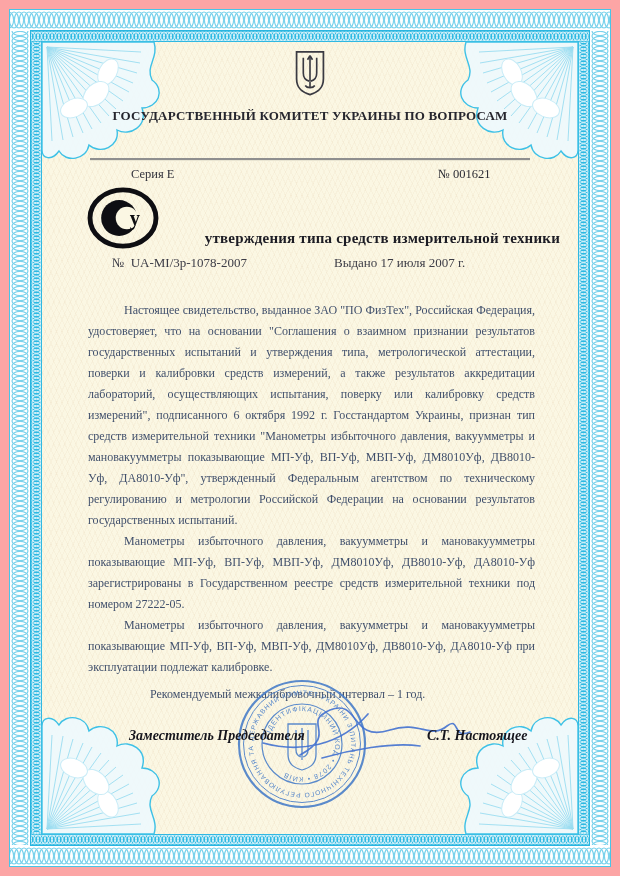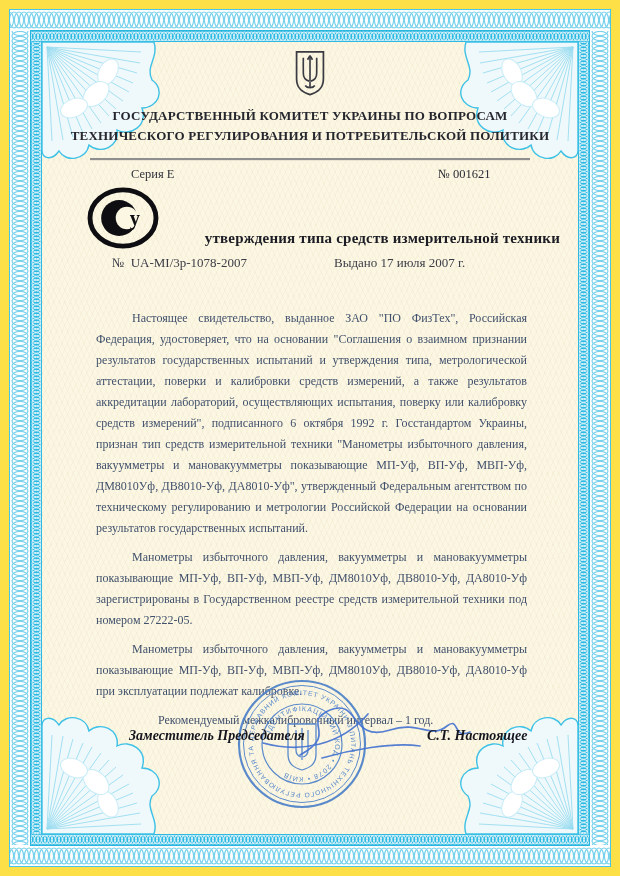--- a/index.html
+++ b/index.html
@@ -1,36 +1,36 @@
 <!DOCTYPE html>
 <html><head>
 <meta charset="utf-8">
 <style>
   html,body{margin:0;padding:0;background:#ffffff;width:620px;height:876px;overflow:hidden;}
-  .paper{position:relative;width:620px;height:876px;background:#fde047;font-family:"Liberation Serif","DejaVu Serif",serif;}
+  .paper{position:relative;width:620px;height:876px;background:#fca5a5;font-family:"Liberation Serif","DejaVu Serif",serif;}
   .inner{position:absolute;left:42px;top:42px;width:536px;height:792px;background-color:#fbf7e3;
     background-image:
       repeating-linear-gradient(115deg, rgba(214,180,140,.09) 0 1px, rgba(0,0,0,0) 1px 5px),
       repeating-linear-gradient(65deg, rgba(214,180,140,.09) 0 1px, rgba(0,0,0,0) 1px 5px);
     z-index:1;}
   svg.frame{position:absolute;left:0;top:0;z-index:2;pointer-events:none;}
   .content{position:absolute;left:0;top:0;width:620px;height:876px;z-index:3;}
   .content > div{position:absolute;}
   .emblem{left:293px;top:50px;width:34px;height:46px;}
   .gov-header{left:60px;top:106px;width:500px;text-align:center;font-weight:bold;font-size:13px;line-height:19.5px;color:#26262e;letter-spacing:.2px;}
   .rule{left:90px;top:158px;width:440px;height:0;border-top:2px solid #8f8f8f;border-bottom:1px solid #e9e5d2;}
   .series{left:131px;top:167px;font-size:12.5px;color:#33333c;}
   .serial{left:438px;top:167px;font-size:12.5px;color:#2b2b33;text-align:right;}
   .logo{left:85px;top:185px;width:76px;height:66px;}
   .title{left:60px;top:196px;width:500px;text-align:center;font-weight:bold;font-size:17px;color:#1c1c24;letter-spacing:1px;word-spacing:10px;}
   .subtitle{left:60px;top:230px;width:500px;text-align:right;font-weight:bold;font-size:15px;color:#1c1c24;letter-spacing:.2px;}
   .docnum{left:112px;top:255px;font-size:13px;color:#3c3c46;word-spacing:3px;}
   .issued{left:334px;top:255px;font-size:13px;color:#3c3c46;}
   .bodytext{left:88px;top:300px;width:447px;font-size:12px;line-height:21px;color:#41506c;text-align:justify;}
-  .bodytext p{margin:8px;text-indent:36px;}
+  .bodytext p{margin:0;text-indent:36px;}
   .bodytext p.p-last{margin-top:6px;text-indent:62px;text-align:left;}
   .sign-role{left:93px;top:728px;font-size:14px;font-weight:bold;font-style:italic;color:#15151d;margin-left:36px;}
   .sign-name{left:427px;top:728px;font-size:14px;font-weight:bold;font-style:italic;color:#15151d;}
   .stampbox{left:226px;top:668px;width:152px;height:152px;}
   .sigbox{left:230px;top:688px;width:250px;height:85px;}
 </style>
 </head>
 <body>
 
 <div class="paper">
@@ -148,21 +148,20 @@
           <path d="M10,8 V24 C10,29 12.5,31.5 16,32.5"></path>
           <path d="M24,8 V24 C24,29 21.5,31.5 18,32.5"></path>
           <path d="M12,37 C14,40 20,40 22,37"></path>
           <path d="M17,33 V39"></path>
         </g>
       </svg>
     </div>
 
     <div class="gov-header">
       <div>ГОСУДАРСТВЕННЫЙ КОМИТЕТ УКРАИНЫ ПО ВОПРОСАМ</div>
-      <div>ТЕХНИЧЕСКОГО РЕГУЛИРОВАНИЯ И ПОТРЕБИТЕЛЬСКОЙ ПОЛИТИКИ</div>
     </div>
 
     <div class="rule"></div>
 
     <div class="series">Серия Е</div>
     <div class="serial">№ 001621</div>
 
     <div class="logo">
       <svg width="76" height="66" viewBox="0 0 78 68" xmlns="http://www.w3.org/2000/svg">
         <ellipse cx="39" cy="34" rx="34" ry="29" fill="none" stroke="#0e0e12" stroke-width="5"></ellipse>

